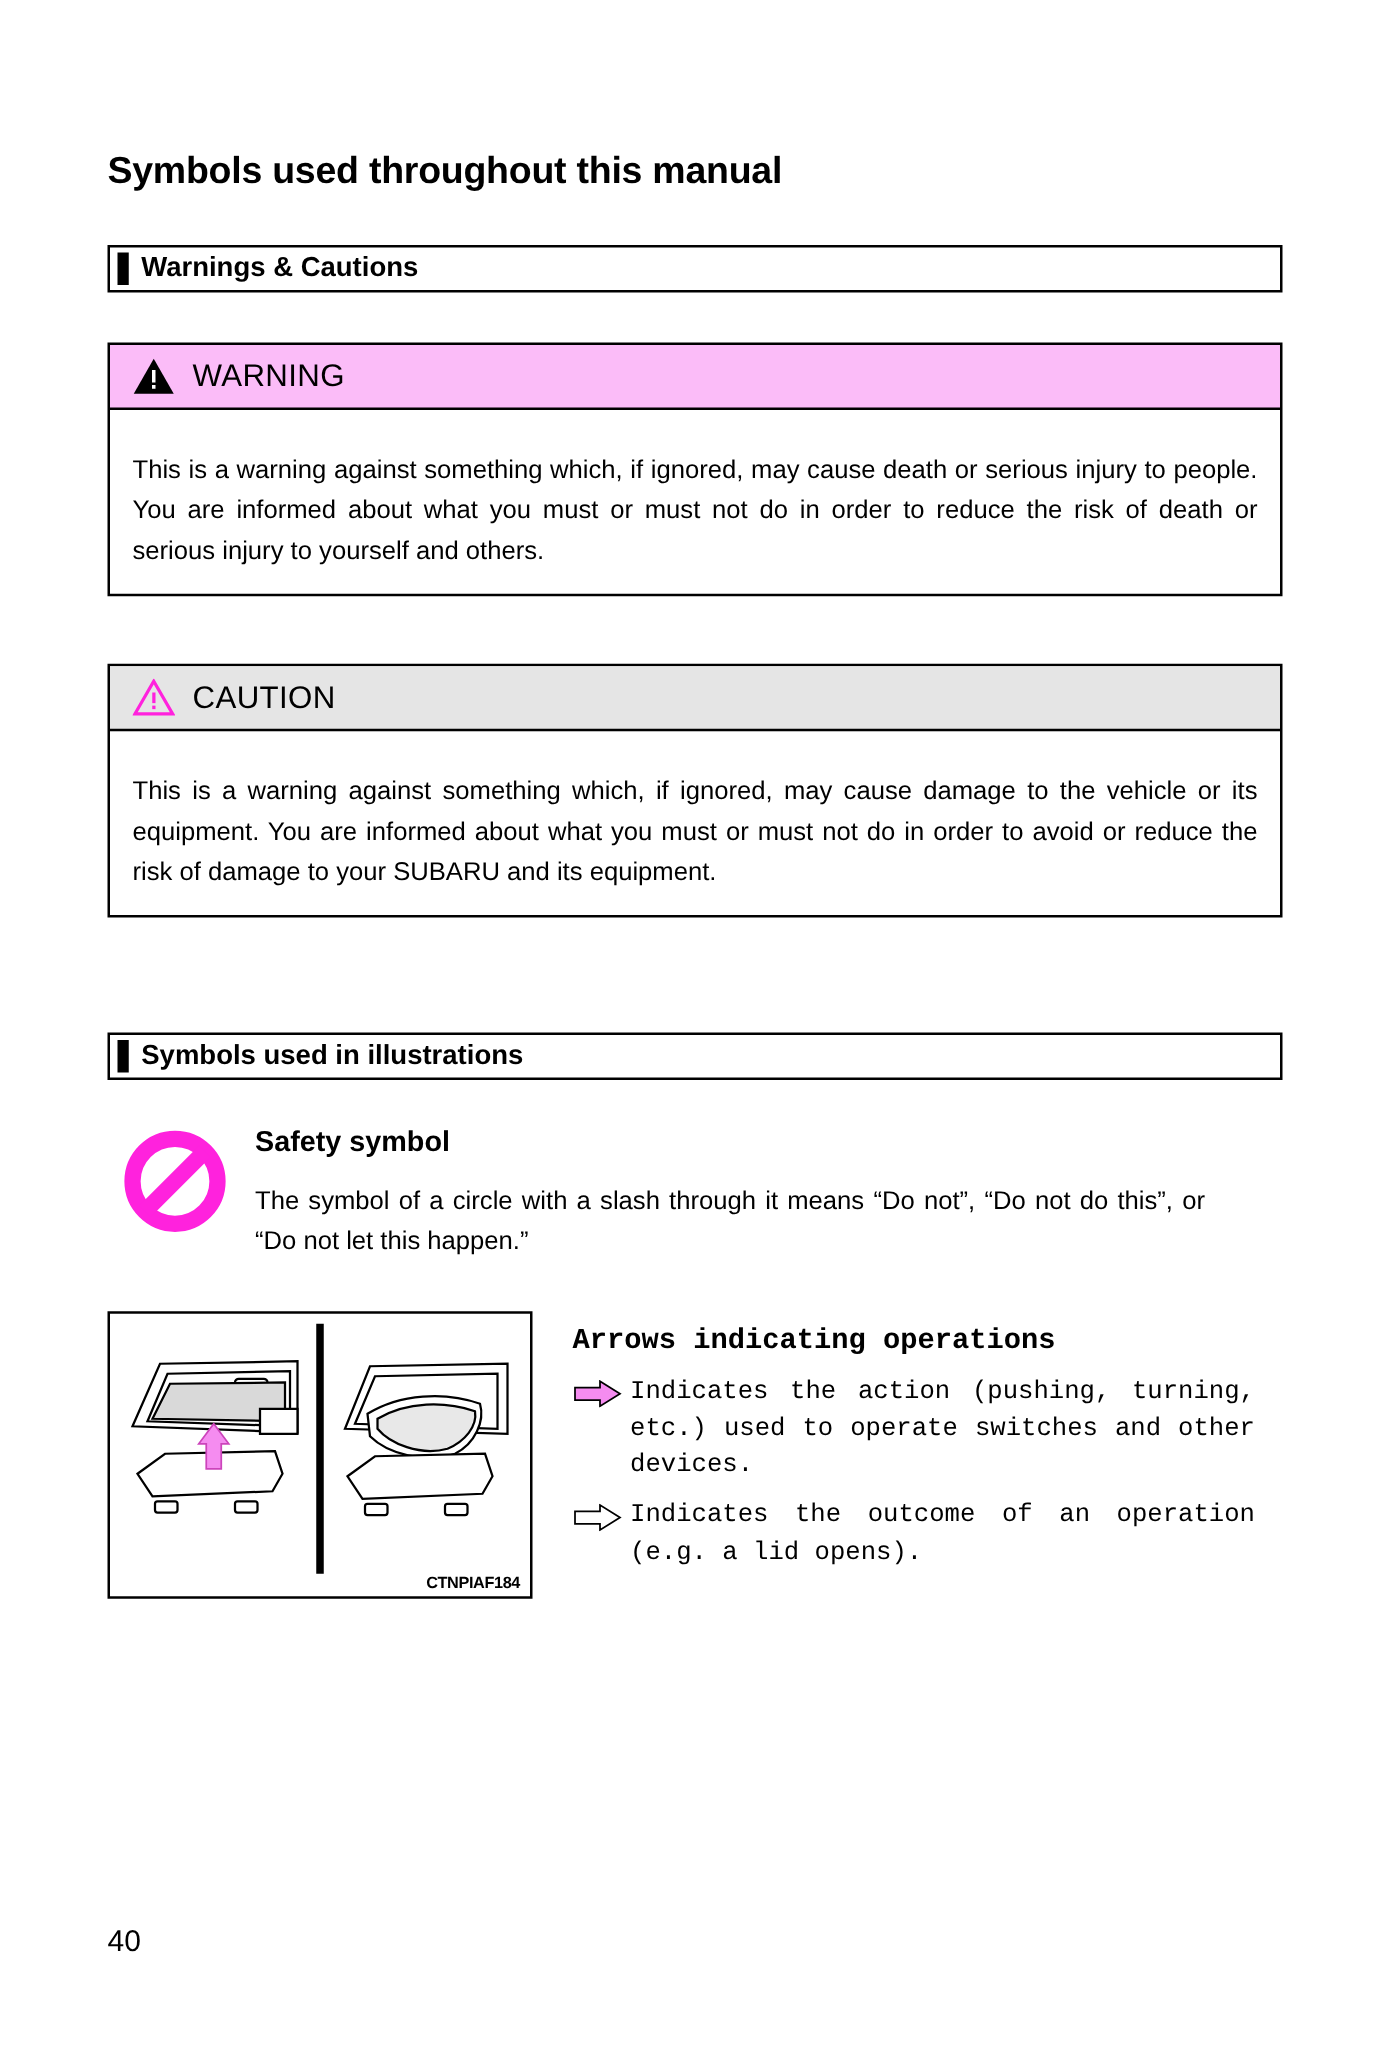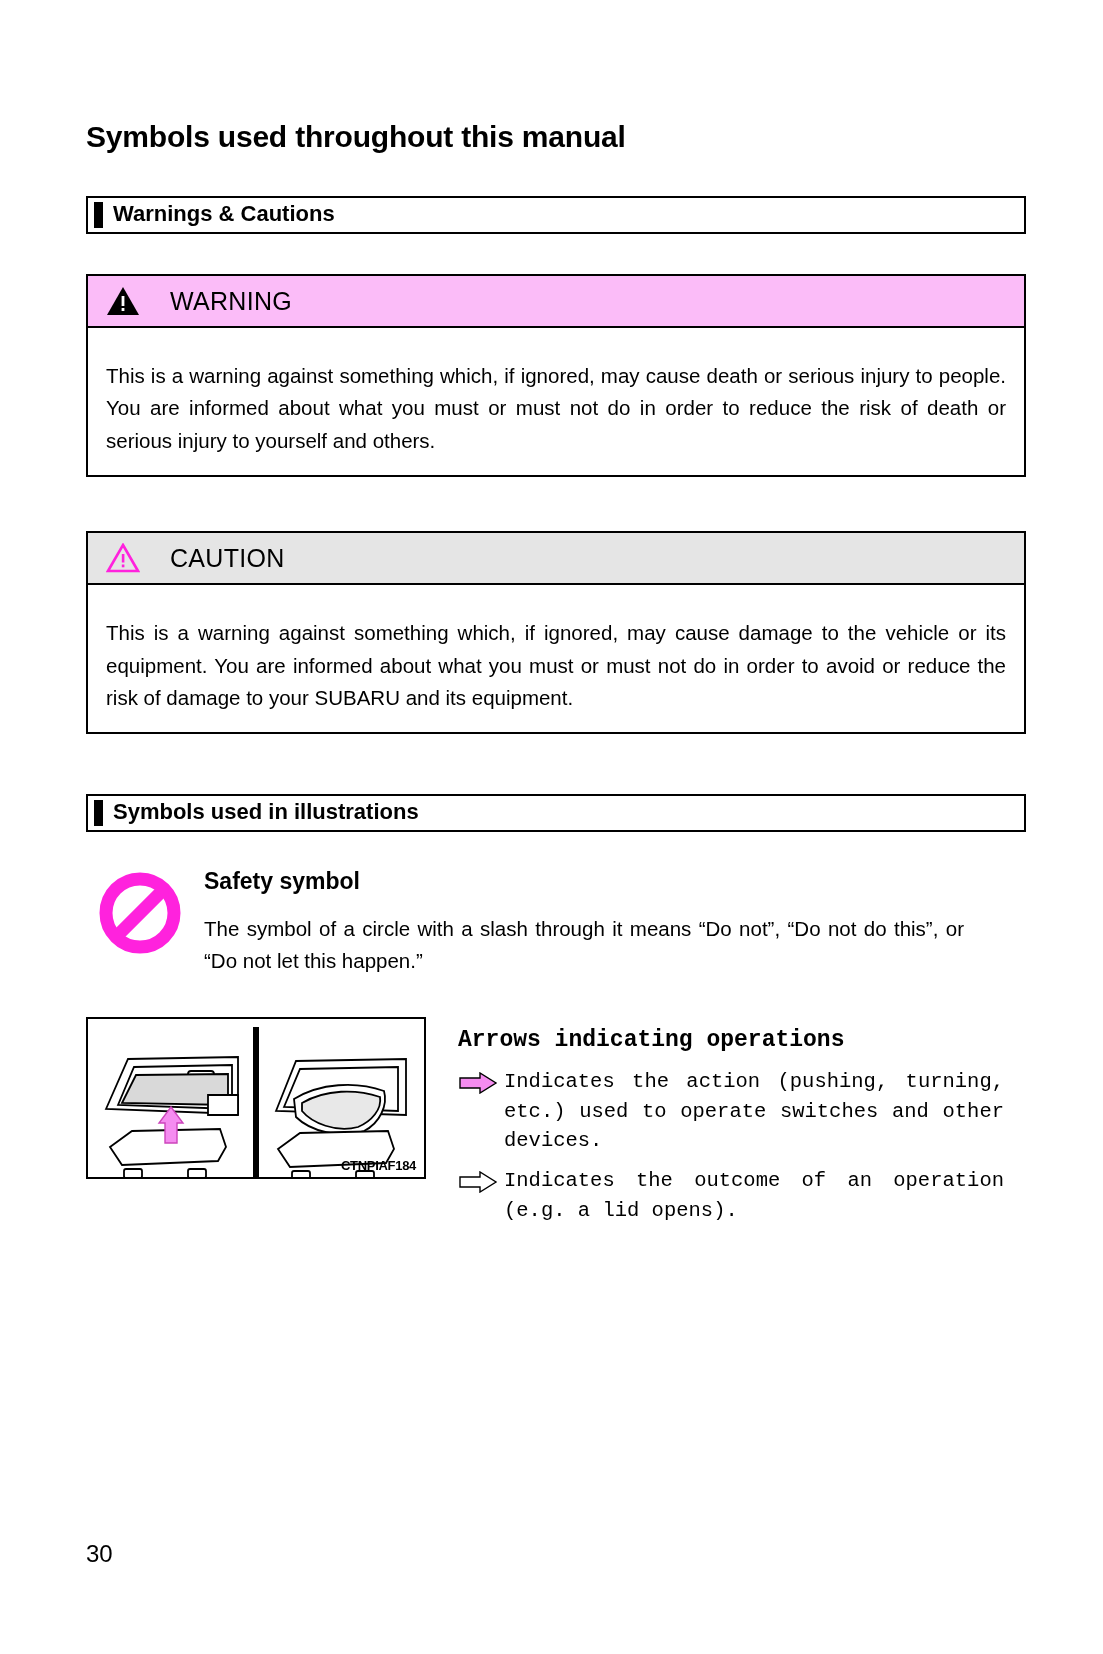--- a/index.html
+++ b/index.html
@@ -73,21 +73,21 @@
     padding: 9px 0 9px 18px;
     border-bottom: 2px solid #000;
     box-sizing: border-box;
     height: 52px;
   }
   .notice-head.warning { background: #fbbcf8; }
   .notice-head.caution { background: #e5e5e5; }
   .notice-head .label {
     font-size: 25px;
     letter-spacing: 0.3px;
-    margin-left: 30px;
+    margin-left: 14px;
   }
   .notice-body {
     padding: 32px 18px 18px 18px;
     font-size: 20.5px;
     line-height: 1.58;
     text-align: justify;
   }
   .notice-body p { margin: 0; }
 
   
@@ -130,21 +130,21 @@
   }
 
   
   .illus-row {
     display: flex;
     align-items: flex-start;
     margin-top: 40px;
   }
   .illus-box {
     width: 340px;
-    height: 162px;
+    height: 230px;
     border: 2px solid #000;
     box-sizing: border-box;
     position: relative;
     flex: none;
     background: #fff;
     overflow: hidden;
   }
   .illus-code {
     position: absolute;
     right: 8px;
@@ -228,21 +228,21 @@
             <rect x="15.8" y="21.5" width="2.6" height="2.8" fill="#ff22dd"></rect>
           </svg>
         </span>
         <span class="label">CAUTION</span>
       </div>
       <div class="notice-body">
         <p>This is a warning against something which, if ignored, may cause damage to the vehicle or its equipment. You are informed about what you must or must not do in order to avoid or reduce the risk of damage to your SUBARU and its equipment.</p>
       </div>
     </div>
 
-    <div class="section-bar" style="margin-top:60px;margin-bottom:0;">
+    <div class="section-bar" style="margin-top:92px;margin-bottom:0;">
       <span class="tick"></span>
       <span class="section-label">Symbols used in illustrations</span>
     </div>
 
     <div class="sym-row">
       <div class="nosign">
         <span>
           <svg width="86" height="86" viewBox="0 0 86 86">
             <circle cx="43" cy="43" r="34" fill="none" stroke="#ff22dd" stroke-width="13"></circle>
             <line x1="19" y1="67" x2="67" y2="19" stroke="#ff22dd" stroke-width="13"></line>
@@ -309,14 +309,14 @@
               <polygon points="2,6 22,6 22,1 38,11 22,21 22,16 2,16" fill="#ffffff" stroke="#000000" stroke-width="1.4"></polygon>
             </svg>
           </span>
           <p class="arrow-text">Indicates the outcome of an operation (e.g. a lid opens).</p>
         </div>
       </div>
     </div>
 
   </div>
 
-  <div class="page-number">30</div>
+  <div class="page-number">40</div>
 </div>
 
 </body></html>

